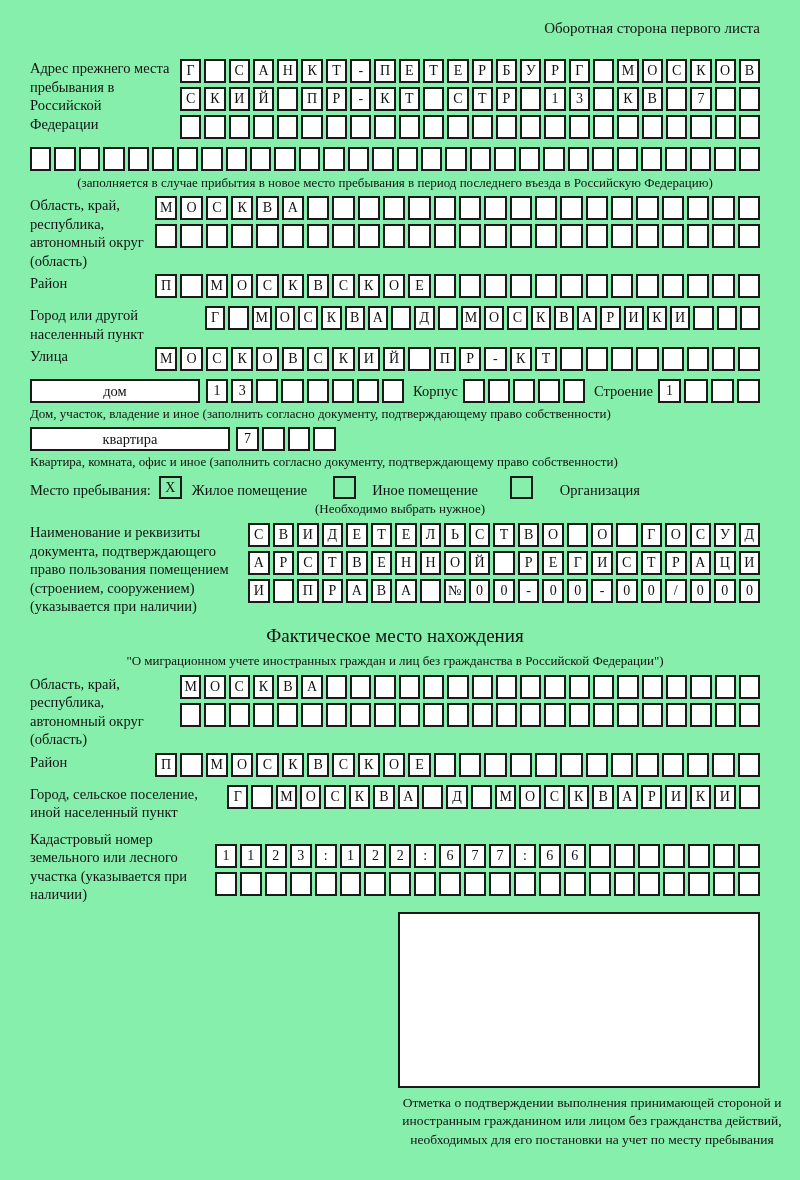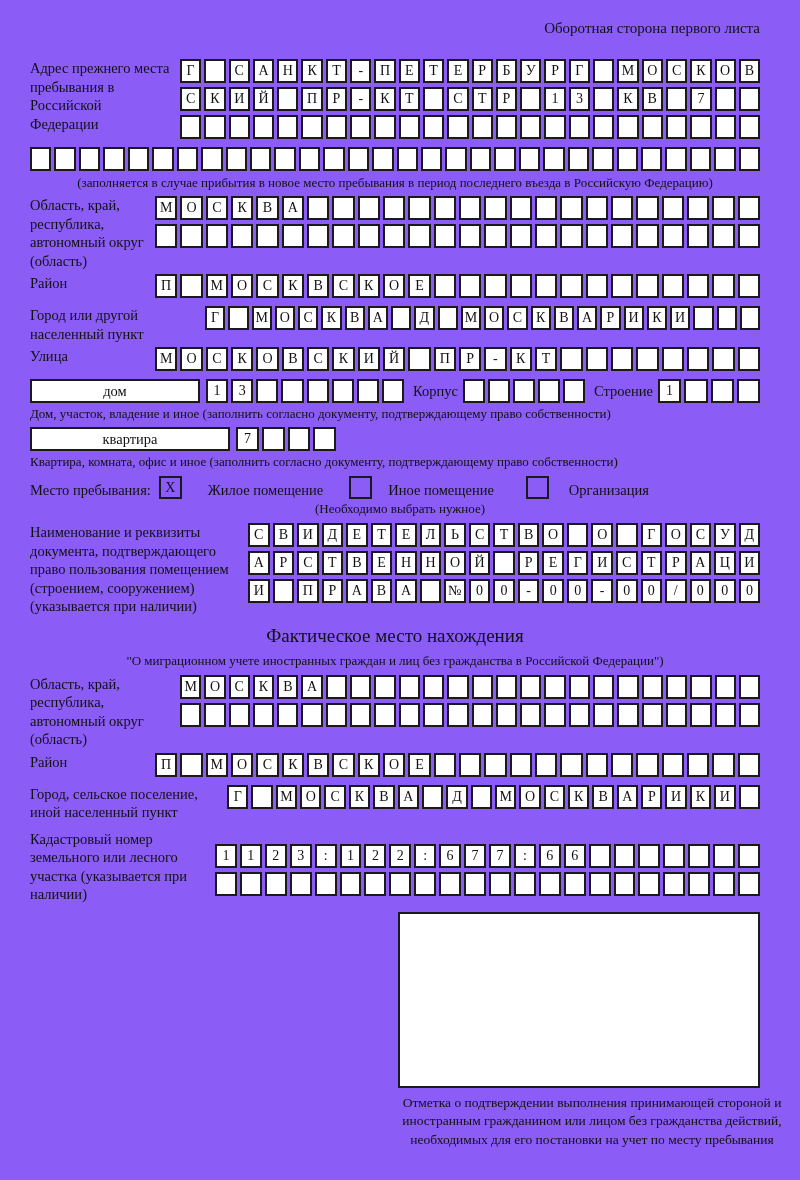--- a/index.html
+++ b/index.html
@@ -1,21 +1,21 @@
 <!DOCTYPE html>
 <html><head>
 <meta charset="utf-8">
 <style>
   html,body{margin:0;padding:0;background:#fff;}
   .page{
     position:relative;
     width:800px;height:1180px;
     box-sizing:border-box;
     padding:20px 40px 0 30px;
-    background:#8b5cf6;
+    background:#86efac;
     color:#111;
     font-family:"Liberation Serif","DejaVu Serif",serif;
     overflow:hidden;
   }
   .hdr{ text-align:right; font-size:15px; margin-bottom:22px; }
   .title{ text-align:center; font-weight:bold; font-size:15.5px; margin:6px 0 7px 0; }
   .subtitle{ text-align:center; font-weight:normal; font-size:19px; margin:9px 0 6px 0; }
   .note{ font-size:13px; }
   .center{ text-align:center; }
   .field{ display:flex; align-items:flex-start; margin-bottom:4px; }
@@ -362,25 +362,25 @@
         <span class="cell"></span>
         <span class="cell"></span>
         <span class="cell"></span>
       </div>
   </div>
   <div class="note notepad">Квартира, комната, офис и иное (заполнить согласно документу, подтверждающему право собственности)</div>
 
   <div class="stay">
     <span>Место пребывания:</span>
     <span class="cb" style="margin-left:8px">X</span>
-    <span style="margin-left:26px">Жилое помещение</span>
+    <span style="margin-left:10px">Жилое помещение</span>
     <span class="cb" style="margin-left:26px"></span>
     <span style="margin-left:16px">Иное помещение</span>
     <span class="cb" style="margin-left:32px"></span>
-    <span style="margin-left:20px">Организация</span>
+    <span style="margin-left:27px">Организация</span>
   </div>
   <div class="staynote">(Необходимо выбрать нужное)</div>
 
   <div class="field">
     <div class="lbl w218">Наименование и реквизиты документа, подтверждающего право пользования помещением (строением, сооружением) (указывается при наличии)</div>
     <div class="rows">
       <div class="boxrow">
           <span class="cell">С</span>
           <span class="cell">В</span>
           <span class="cell">И</span>

